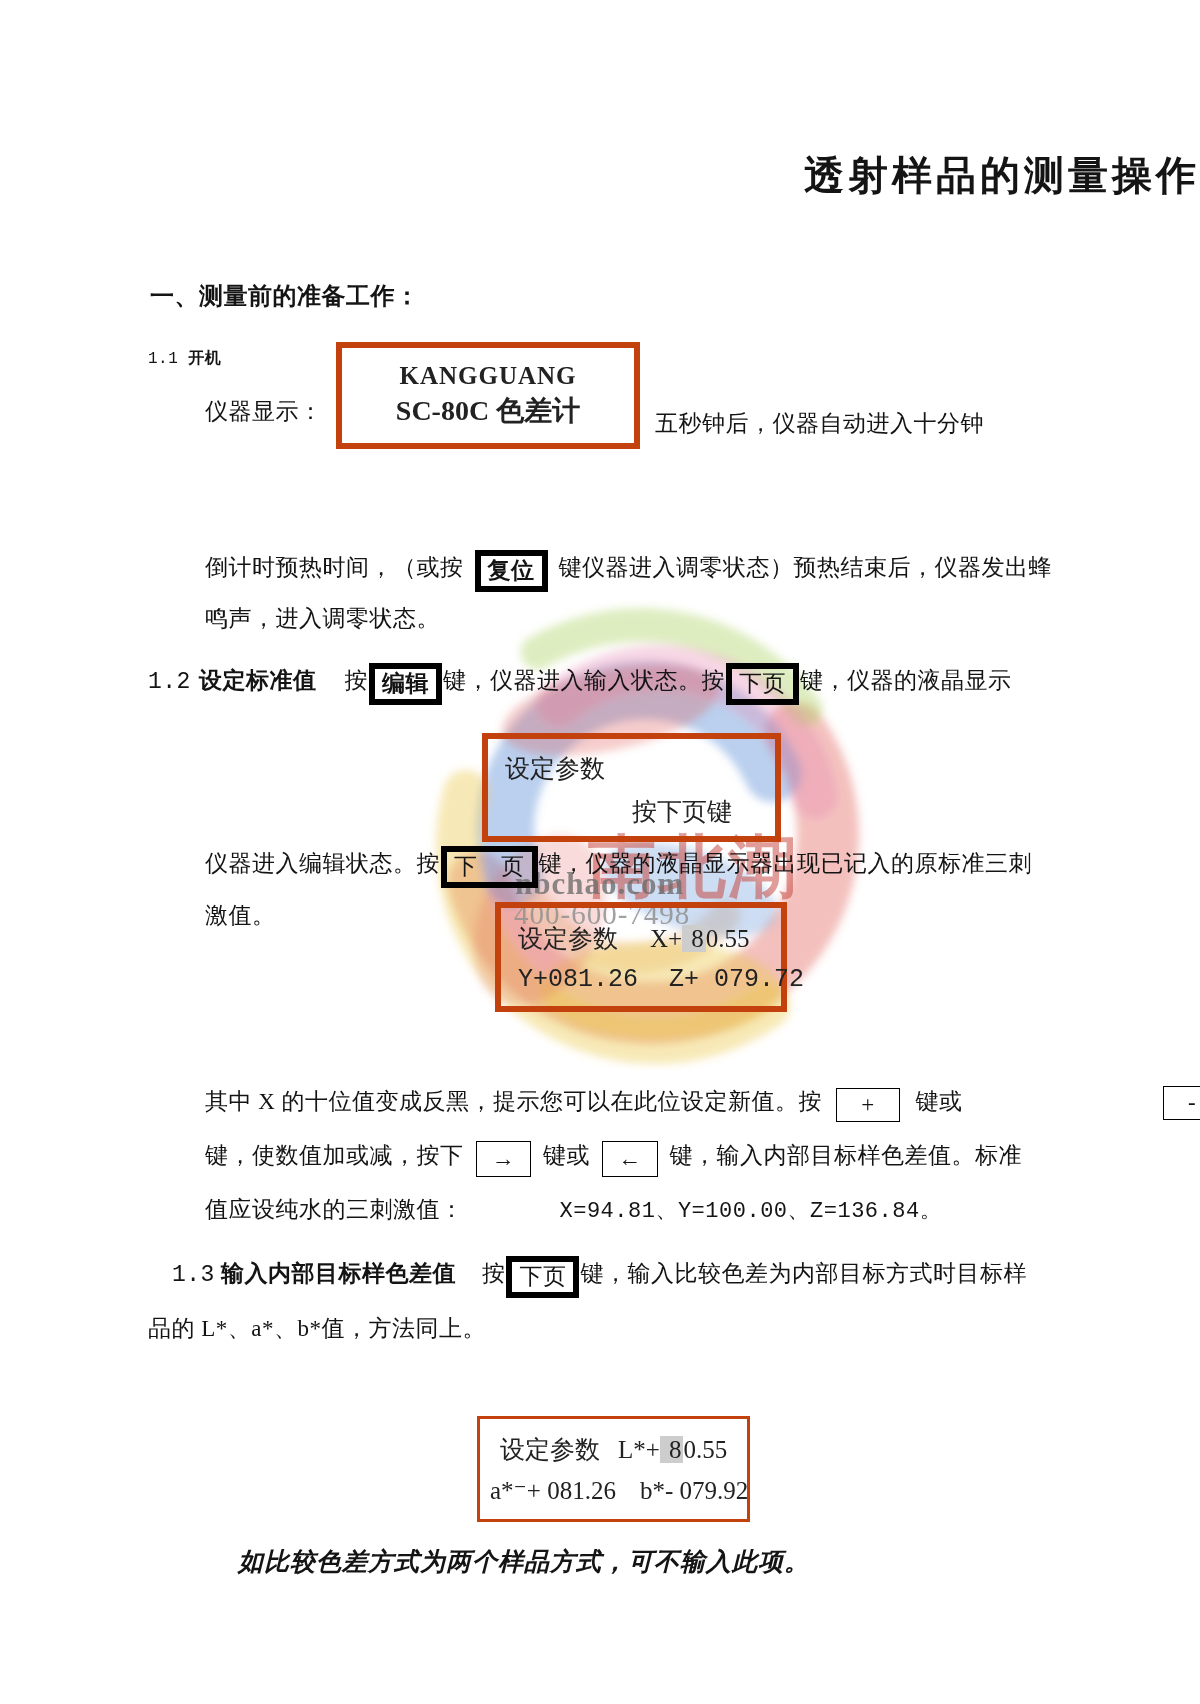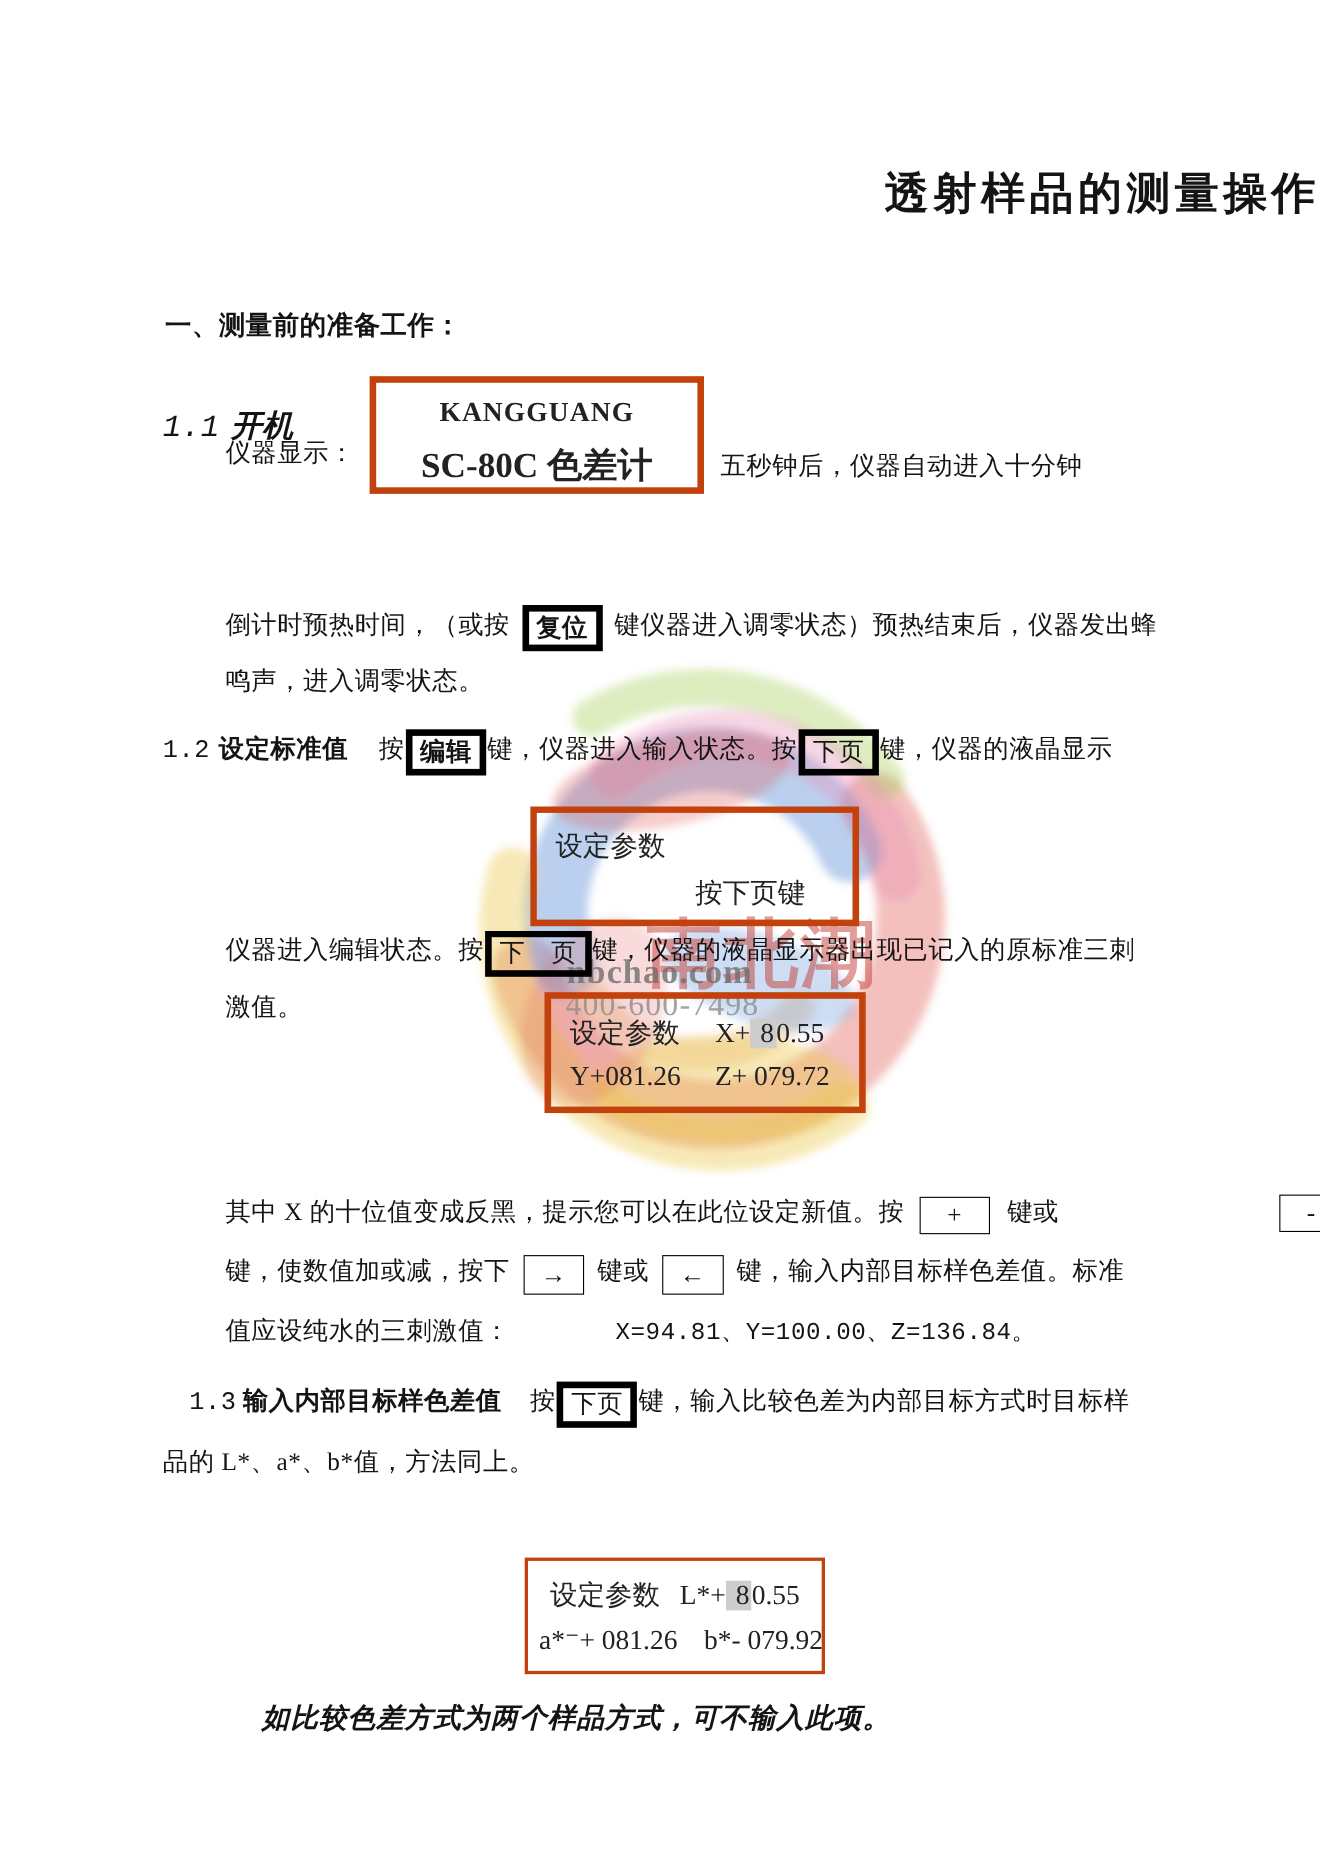--- a/index.html
+++ b/index.html
@@ -56,45 +56,45 @@
 </svg>
 
 <div class="wm-text" style="left:588px;top:822px;font-size:68px;font-weight:bold;color:rgba(195,60,52,0.50);letter-spacing:2px;">南北潮</div>
 <div class="wm-text" style="left:515px;top:866px;font-size:31px;font-weight:bold;color:rgba(110,110,110,0.80);letter-spacing:1px;">nbchao.com</div>
 <div class="wm-text" style="left:514px;top:898px;font-size:29px;color:rgba(145,145,145,0.85);letter-spacing:1px;">400-600-7498</div>
 
 <div id="title" class="abs">透射样品的测量操作</div>
 
 <div class="line bold" style="left:150px;top:280px;font-size:24px;">一、测量前的准备工作：</div>
 
-<div class="line" style="left:148px;top:368px;font-size:28px;font-style:italic;"><span class="mono">1.1</span><span class="bold" style="margin-left:10px;">开机</span></div>
+<div class="line" style="left:148px;top:348px;font-size:16px;"><span class="mono">1.1</span><span class="bold" style="margin-left:10px;">开机</span></div>
 
 <div class="line" style="left:205px;top:396px;">仪器显示：</div>
 <div class="lcd" style="left:336px;top:342px;width:292px;height:95px;text-align:center;">
   <div class="bold" style="margin-top:14px;font-size:25px;letter-spacing:1px;">KANGGUANG</div>
-  <div class="bold" style="margin-top:12px;font-size:32px;">SC-80C 色差计</div>
+  <div class="bold" style="margin-top:2px;font-size:28px;">SC-80C 色差计</div>
 </div>
 <div class="line" style="left:655px;top:408px;">五秒钟后，仪器自动进入十分钟</div>
 
 <div class="line" style="left:205px;top:550px;"><span>倒计时预热时间，（或按</span><span class="key key-spaced bold">复位</span><span>键仪器进入调零状态）预热结束后，仪器发出蜂</span></div>
 <div class="line" style="left:205px;top:603px;">鸣声，进入调零状态。</div>
 
 <div class="line" style="left:148px;top:663px;"><span class="mono">1.2</span><span class="bold" style="margin-left:8px;">设定标准值</span><span style="margin-left:28px;">按</span><span class="key key-tight bold">编辑</span><span>键，仪器进入输入状态。按</span><span class="key key-tight">下页</span><span>键，仪器的液晶显示</span></div>
 
 <div class="lcd" style="left:482px;top:733px;width:287px;height:97px;">
   <div class="lcd-row" style="margin:13px 0 0 17px;">设定参数</div>
   <div class="lcd-row" style="margin:10px 43px 0 0;text-align:right;">按下页键</div>
 </div>
 
 <div class="line" style="left:205px;top:846px;"><span>仪器进入编辑状态。按</span><span class="key key-tight">下　页</span><span>键，仪器的液晶显示器出现已记入的原标准三刺</span></div>
 <div class="line" style="left:205px;top:900px;">激值。</div>
 
 <div class="lcd" style="left:495px;top:902px;width:280px;height:98px;">
   <div class="lcd-row" style="margin:14px 0 0 17px;"><span>设定参数</span><span style="margin-left:32px;"><span>X+</span><span class="hl">8</span><span>0.55</span></span></div>
-  <div class="lcd-row" style="margin:10px 0 0 17px;"><span>Y+081.26</span><span style="margin-left:31px;">Z+ 079.72</span></div>
+  <div class="lcd-row" style="margin:10px 0 0 17px;font-family:Liberation Mono, monospace;"><span>Y+081.26</span><span style="margin-left:31px;">Z+ 079.72</span></div>
 </div>
 
 <div class="line" style="left:205px;top:1086px;"><span>其中 X 的十位值变成反黑，提示您可以在此位设定新值。按</span><span class="key key-plus">+</span><span>键或</span></div>
 <div class="line" style="left:1163px;top:1086px;"><span class="key key-plus" style="margin:0;">-</span></div>
 <div class="line" style="left:205px;top:1140px;"><span>键，使数值加或减，按下</span><span class="key key-arrow">→</span><span>键或</span><span class="key key-arrow">←</span><span>键，输入内部目标样色差值。标准</span></div>
 <div class="line" style="left:205px;top:1194px;"><span>值应设纯水的三刺激值：</span><span class="mono" style="margin-left:96px;font-size:22px;">X=94.81、Y=100.00、Z=136.84。</span></div>
 
 <div class="line" style="left:172px;top:1256px;"><span class="mono">1.3</span><span class="bold" style="margin-left:6px;">输入内部目标样色差值</span><span style="margin-left:26px;">按</span><span class="key key-tight">下页</span><span>键，输入比较色差为内部目标方式时目标样</span></div>
 <div class="line" style="left:148px;top:1313px;">品的 L*、a*、b*值，方法同上。</div>
 

